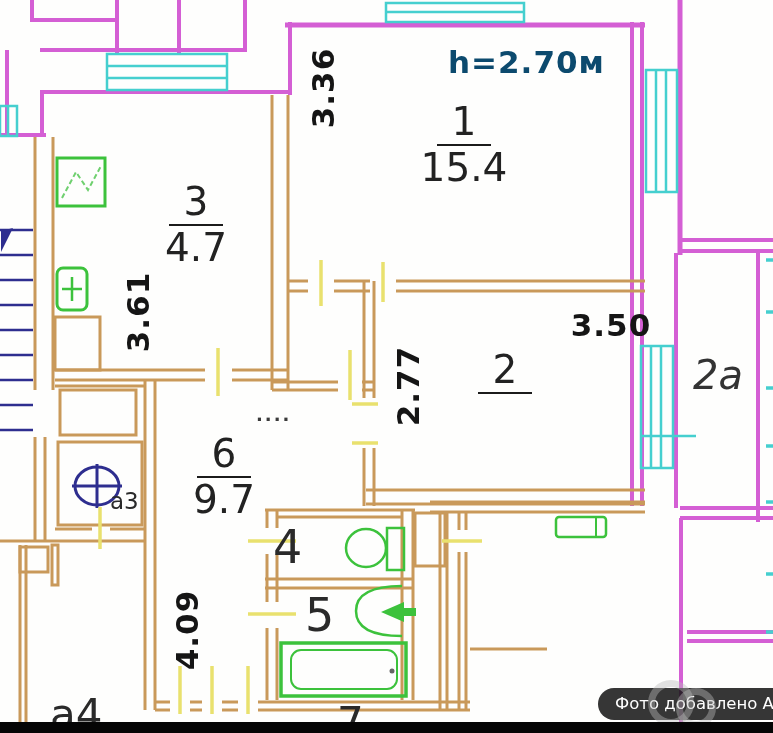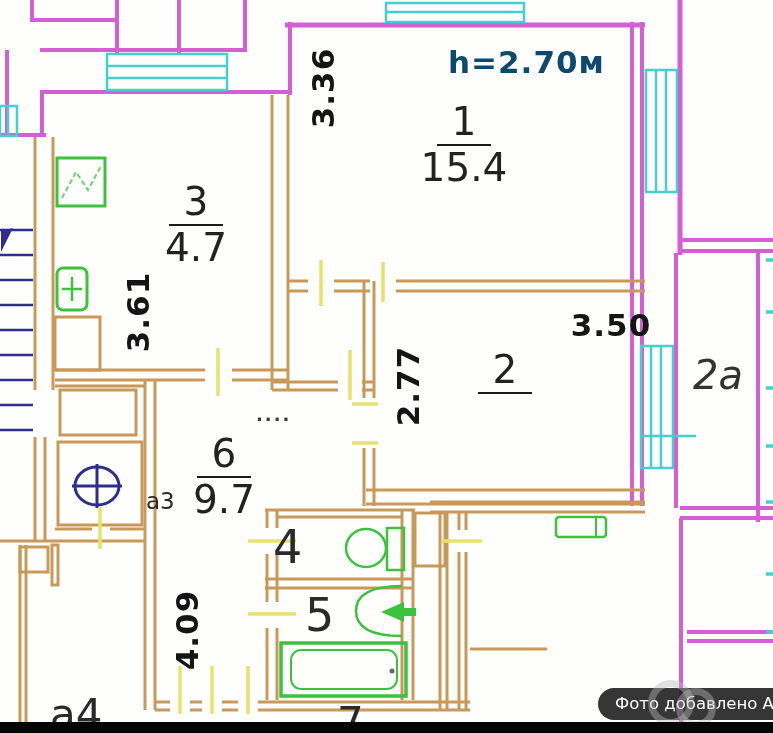--- a/index.html
+++ b/index.html
@@ -254,21 +254,21 @@
 </div>
 <div class="frac" style="left:164px;top:432px;width:120px;">
   <div class="num">6</div>
   <div>9.7</div>
 </div>
 
 <div class="txt rlabel" style="left:273px;top:520px;font-size:46px;">4</div>
 <div class="txt rlabel" style="left:305px;top:588px;font-size:46px;">5</div>
 <div class="txt rlabel" style="left:337px;top:698px;font-size:42px;">7</div>
 <div class="txt rlabel" style="left:693px;top:352px;font-size:40px;color:#333;font-style:italic;">2а</div>
-<div class="txt rlabel" style="left:110px;top:488px;font-size:23px;margin-left:36px;">а3</div>
+<div class="txt rlabel" style="left:110px;top:488px;font-size:23px;">а3</div>
 <div class="txt rlabel" style="left:50px;top:690px;font-size:42px;">а4</div>
 <div class="txt dots" style="left:256px;top:409px;">····</div>
 
 <div class="ghost" style="left:648px;top:680px;width:32px;height:32px;"></div>
 <div class="ghost" style="left:676px;top:688px;width:26px;height:26px;"></div>
 <div id="wm-pill">
   <span>Фото добавлено Авито</span>
 </div>
 <div id="bottombar"></div>
 

